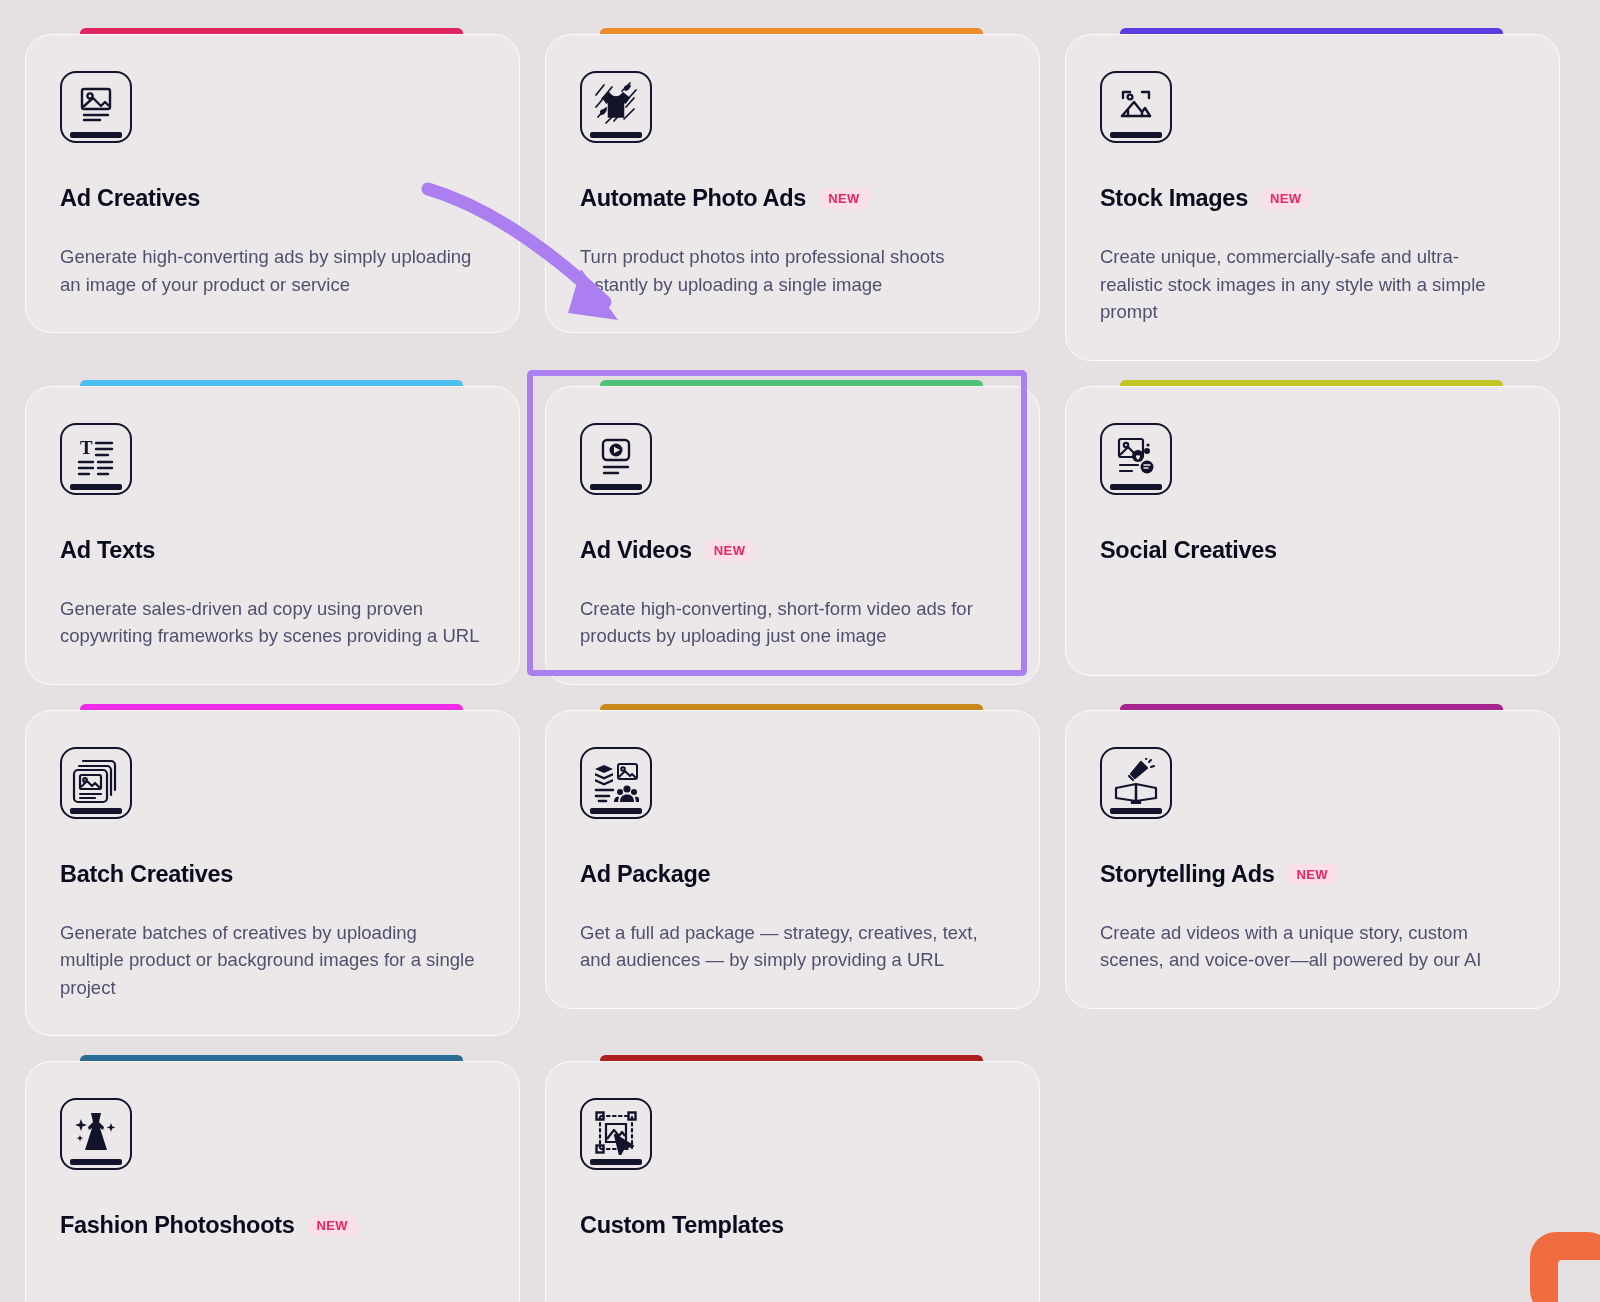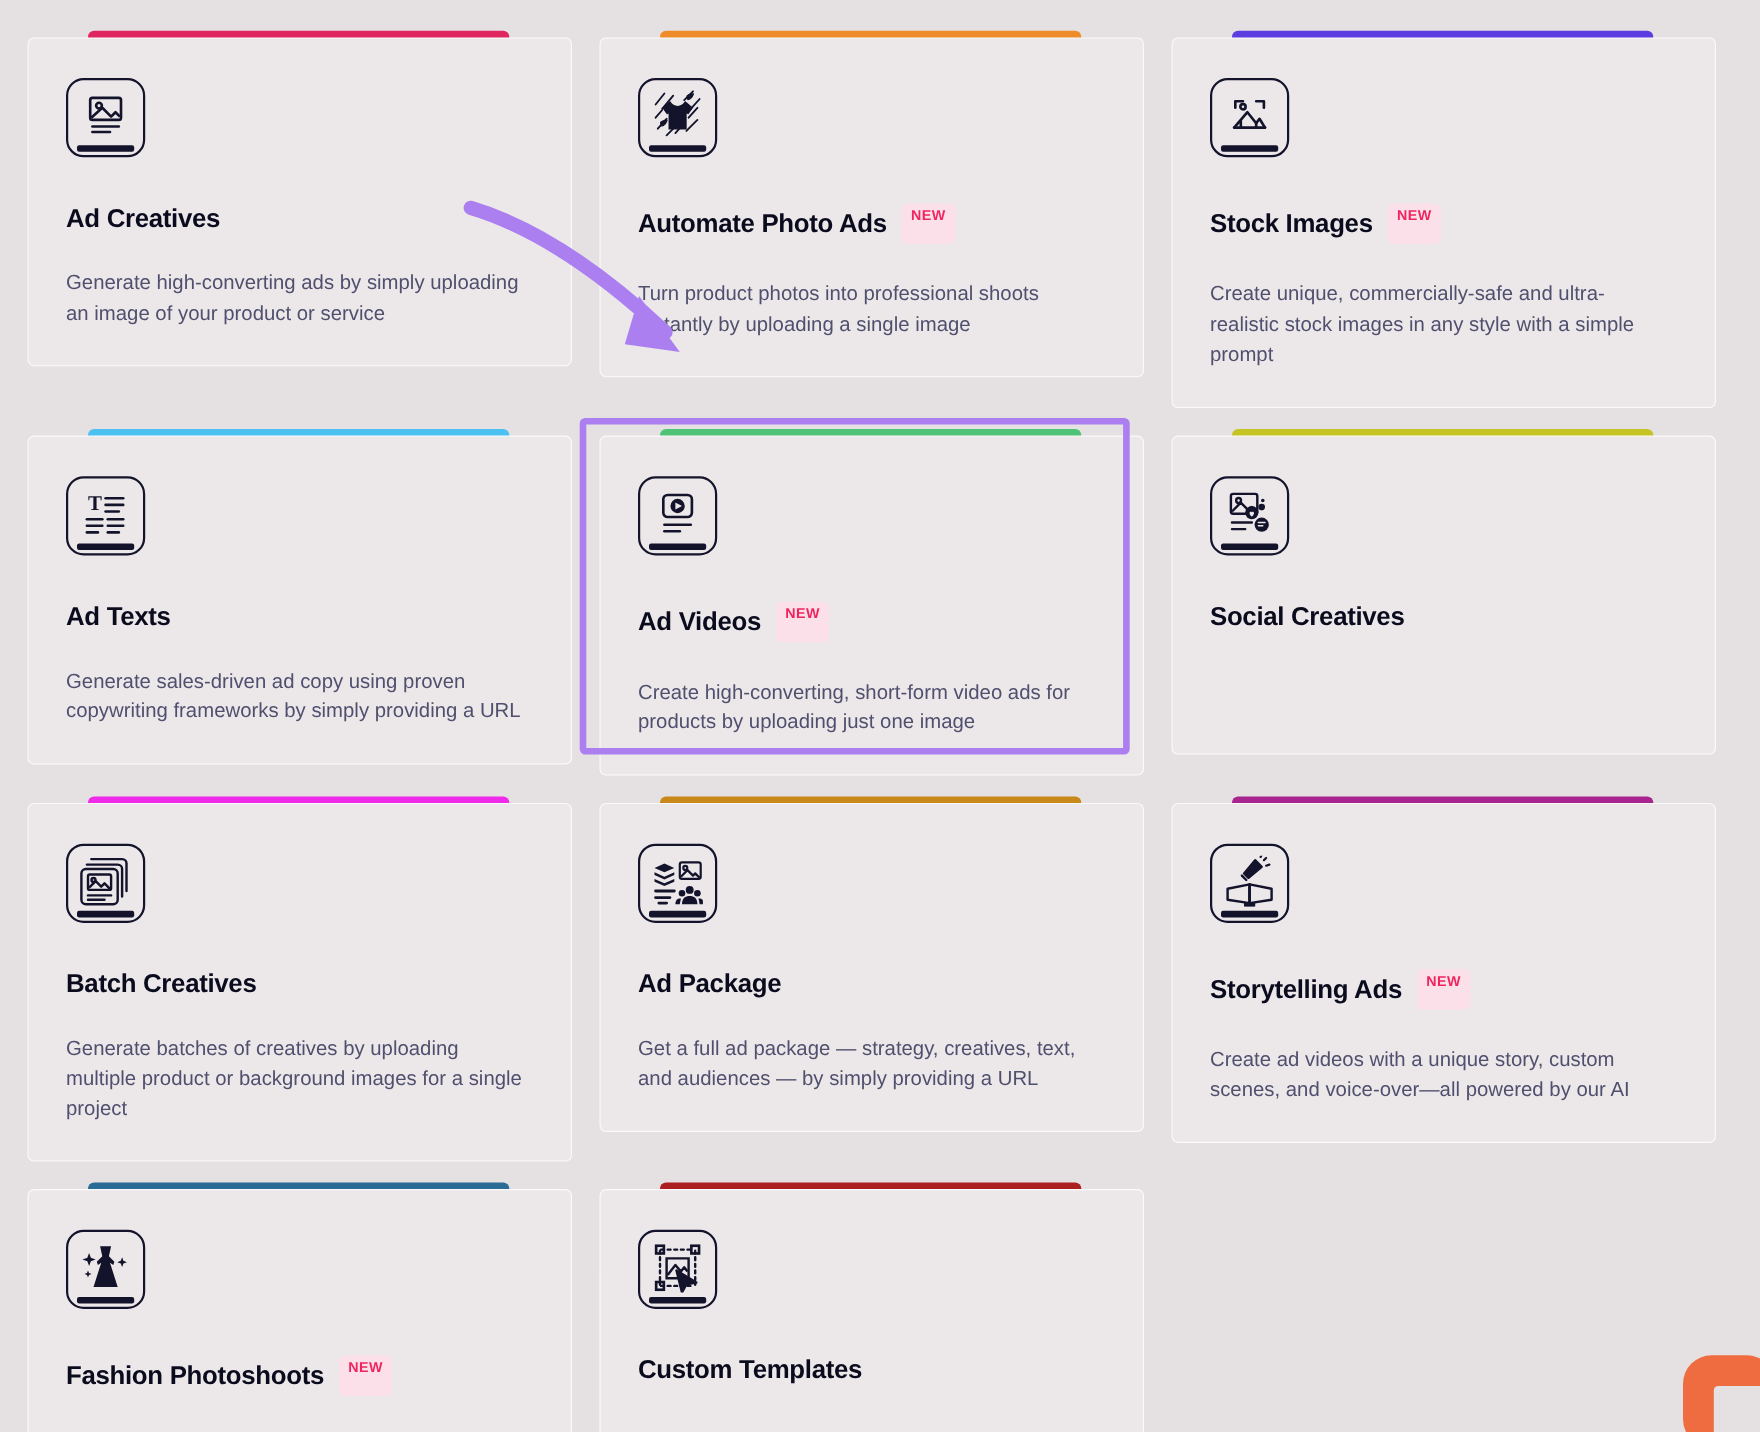--- a/index.html
+++ b/index.html
@@ -40,21 +40,21 @@
     height: 11px;
     border-radius: 6px;
     z-index: 1;
   }
 
   .card {
     position: relative;
     z-index: 2;
     background: #ece8ea;
     border: 1.5px solid #fbfafb;
-    border-radius: 6px;
+    border-radius: 26px;
     padding: 36px 34px 34px 34px;
     min-height: 290px;
   }
 
   
   .icon-tile {
     width: 72px;
     height: 72px;
     border: 2.5px solid #13132b;
     border-radius: 16px;
@@ -94,21 +94,21 @@
     color: #0b0b1e;
     letter-spacing: -0.3px;
     white-space: nowrap;
   }
   .badge {
     font-size: 13px;
     font-weight: bold;
     color: #f0255f;
     background: #fbe0e9;
     border-radius: 6px;
-    padding: 4px 9px 20px 9px;
+    padding: 4px 9px 4px 9px;
     letter-spacing: 0.4px;
     line-height: 1;
   }
   .card-desc {
     margin-top: 31px;
     font-size: 18.5px;
     line-height: 27.5px;
     color: #50506e;
     max-width: 420px;
   }
@@ -256,21 +256,21 @@
       <path d="M24 27 H38" stroke-linecap="round"></path>
       <path d="M24 33 H38" stroke-linecap="round"></path>
       <path d="M24 39 H34" stroke-linecap="round"></path>
     </svg>
           </div>
           <div class="base"></div>
         </div>
         <div class="title-row">
           <div class="card-title">Ad Texts</div>
         </div>
-        <div class="card-desc">Generate sales-driven ad copy using proven copywriting frameworks by simply providing a URL</div>
+        <div class="card-desc">Generate sales-driven ad copy using proven copywriting frameworks by scenes providing a URL</div>
       </div>
     </div>
     <div class="card-wrap">
       <div class="accent" style="background: rgb(78, 194, 118);"></div>
       <div class="card">
         <div class="icon-tile">
           <div class="icon-inner">
     <svg width="44" height="44" viewBox="0 0 44 44" fill="none" stroke="#13132b" stroke-width="2.4">
       <rect x="9" y="5" width="26" height="20" rx="4"></rect>
       <circle cx="22" cy="15" r="6.5" fill="#13132b" stroke="none"></circle>

